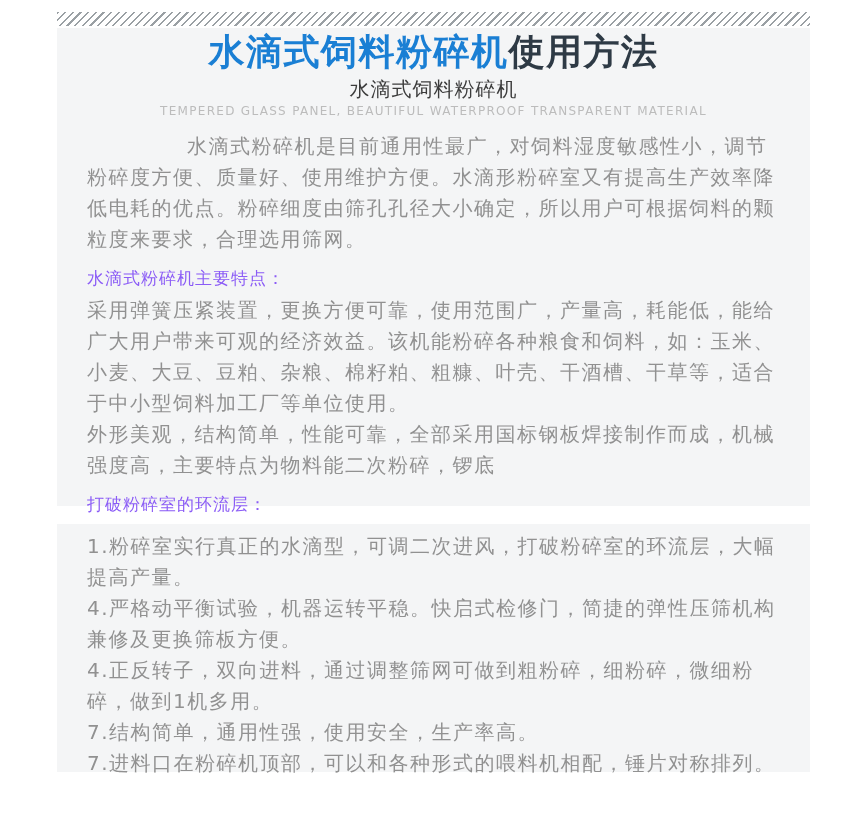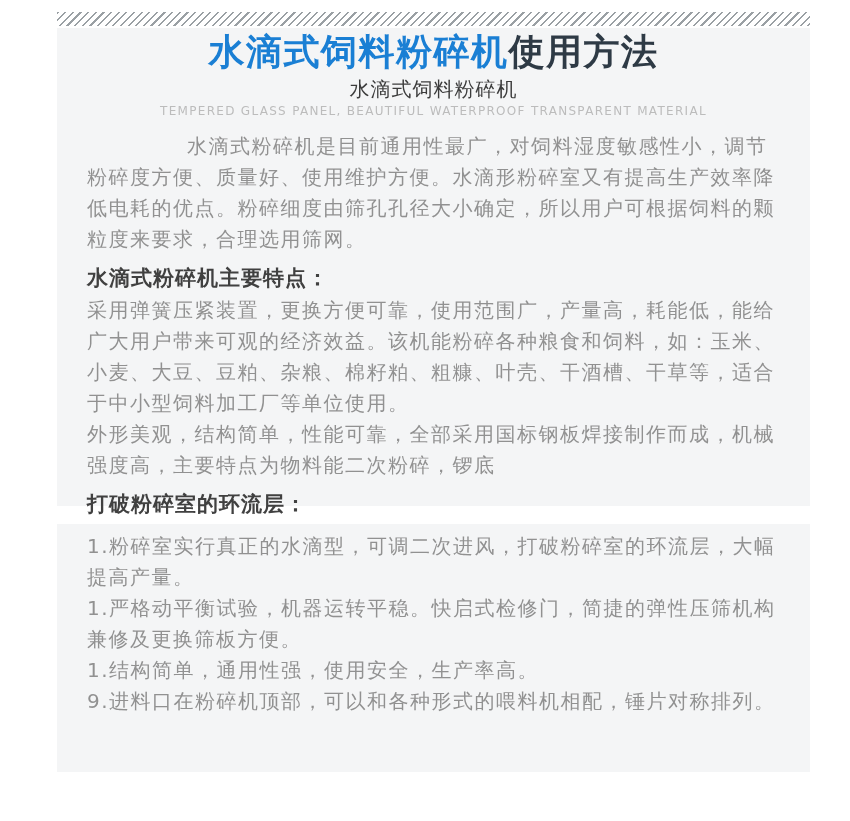--- a/index.html
+++ b/index.html
@@ -43,21 +43,21 @@
     font-size:12px; color:#bcbcbc; letter-spacing:1.3px; line-height:11px;
   }
 
   .body-text {
     font-size:20px; color:#919191; letter-spacing:1.5px;
     line-height:31px; text-align:left;
   }
   .intro { margin-top:14px; text-indent:5em; }
 
   .section-heading {
-    color:#404040; font-size:21px; font-weight:bold;
+    color:#8b5cf6; font-size:17px; font-weight:normal;
     letter-spacing:1px; margin:11px 0 5px 0; line-height:24px;
   }
   .adv-item { margin:0; }
 
   .footer-area { position:absolute; left:0; top:740px; width:850px; height:81px; }
 </style>
 </head>
 <body>
 
 <div class="page">
@@ -78,23 +78,24 @@
     <p class="body-text">采用弹簧压紧装置，更换方便可靠，使用范围广，产量高，耗能低，能给广大用户带来可观的经济效益。该机能粉碎各种粮食和饲料，如：玉米、小麦、大豆、豆粕、杂粮、棉籽粕、粗糠、叶壳、干酒槽、干草等，适合于中小型饲料加工厂等单位使用。</p>
     <p class="body-text">外形美观，结构简单，性能可靠，全部采用国标钢板焊接制作而成，机械强度高，主要特点为物料能二次粉碎，锣底</p>
 
     <h2 class="section-heading">打破粉碎室的环流层：</h2>
 
     <p class="body-text adv-item">1.该系列粉碎机适用于颗粒状饲料物料的粉碎。</p>
   </div>
 
   <div class="card card-2">
     <p class="body-text adv-item">1.粉碎室实行真正的水滴型，可调二次进风，打破粉碎室的环流层，大幅提高产量。</p>
-    <p class="body-text adv-item">1.严格动平衡试验，机器运转平稳。快启式检修门，简捷的弹性压筛机构兼修及更换筛板方便。</p>
-    <p class="body-text adv-item">1.结构简单，通用性强，使用安全，生产率高。</p>
-    <p class="body-text adv-item">9.进料口在粉碎机顶部，可以和各种形式的喂料机相配，锤片对称排列。</p>
+    <p class="body-text adv-item">4.严格动平衡试验，机器运转平稳。快启式检修门，简捷的弹性压筛机构兼修及更换筛板方便。</p>
+    <p class="body-text adv-item">4.正反转子，双向进料，通过调整筛网可做到粗粉碎，细粉碎，微细粉碎，做到1机多用。</p>
+    <p class="body-text adv-item">7.结构简单，通用性强，使用安全，生产率高。</p>
+    <p class="body-text adv-item">7.进料口在粉碎机顶部，可以和各种形式的喂料机相配，锤片对称排列。</p>
   </div>
 
   <div class="footer-area">
     
     
     
     
   </div>
 
 </div>

